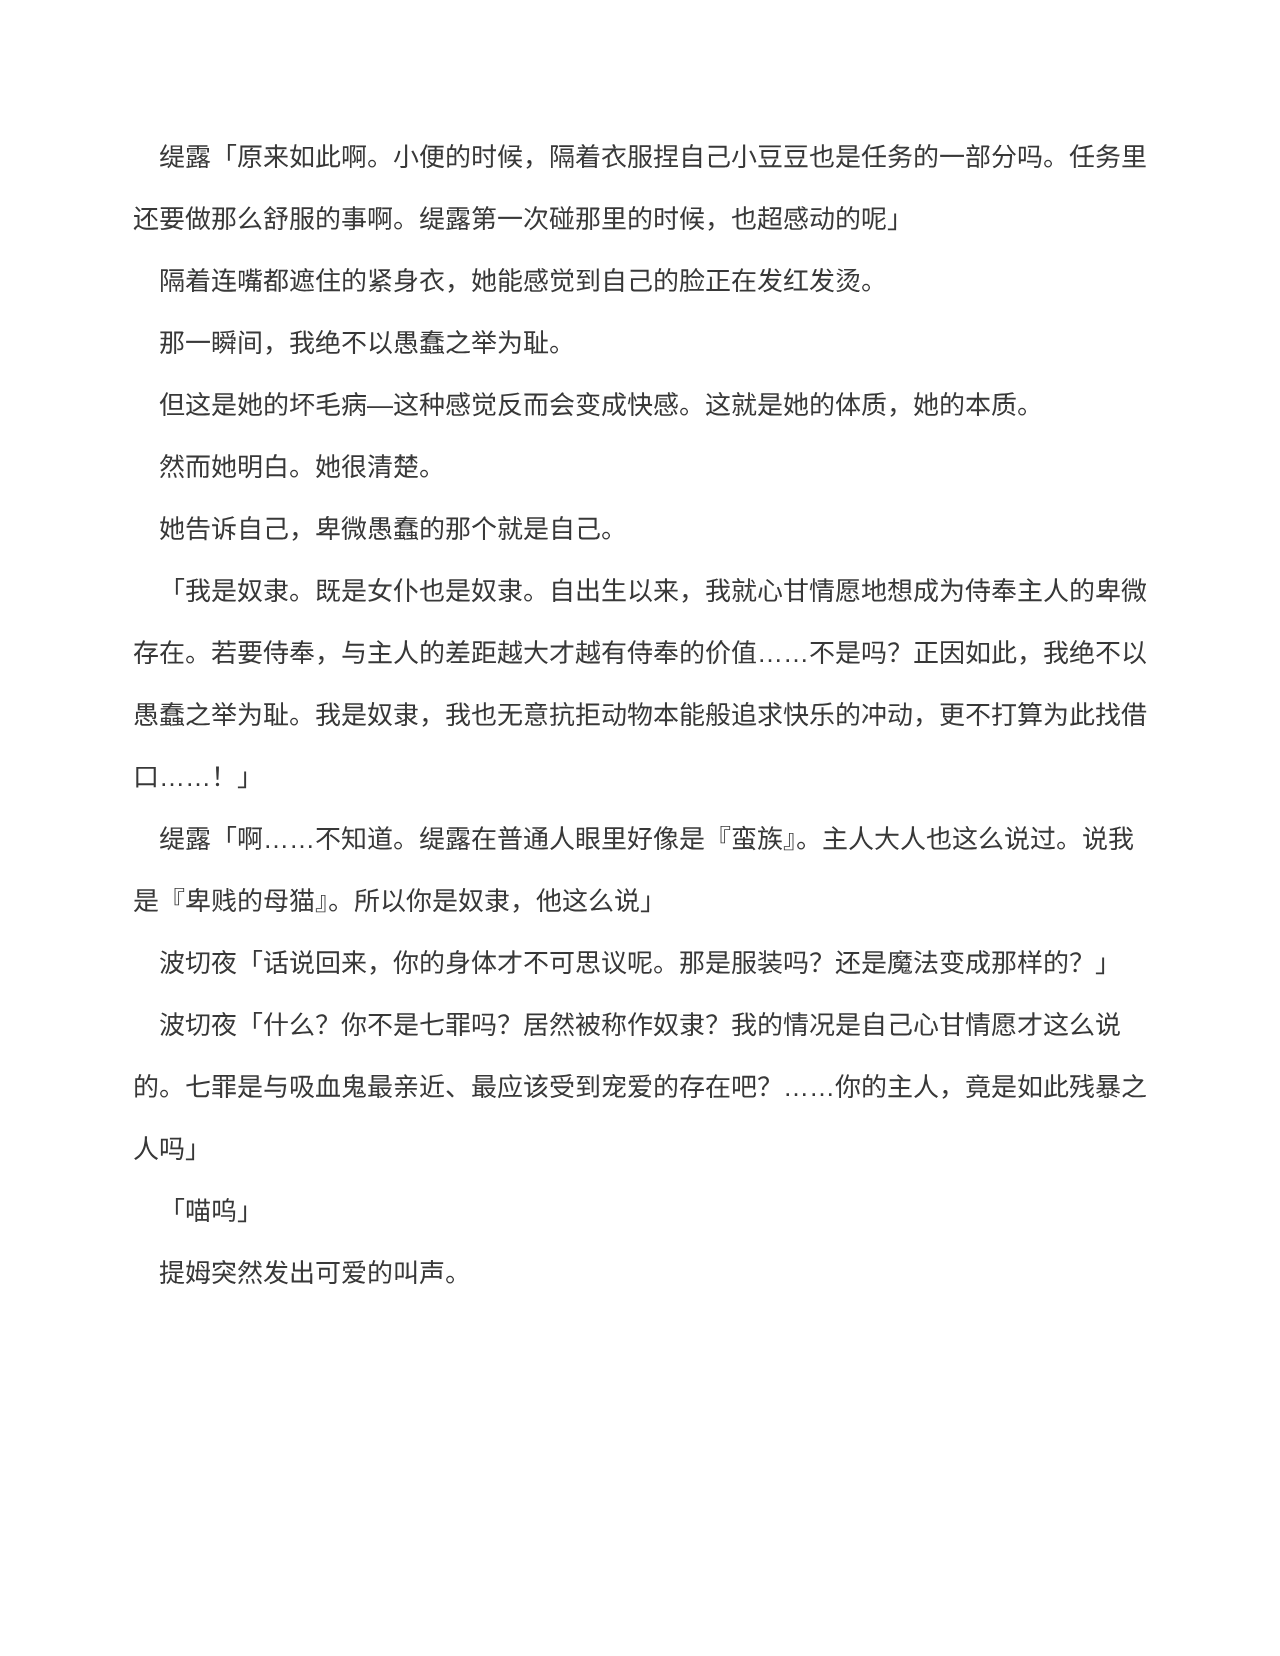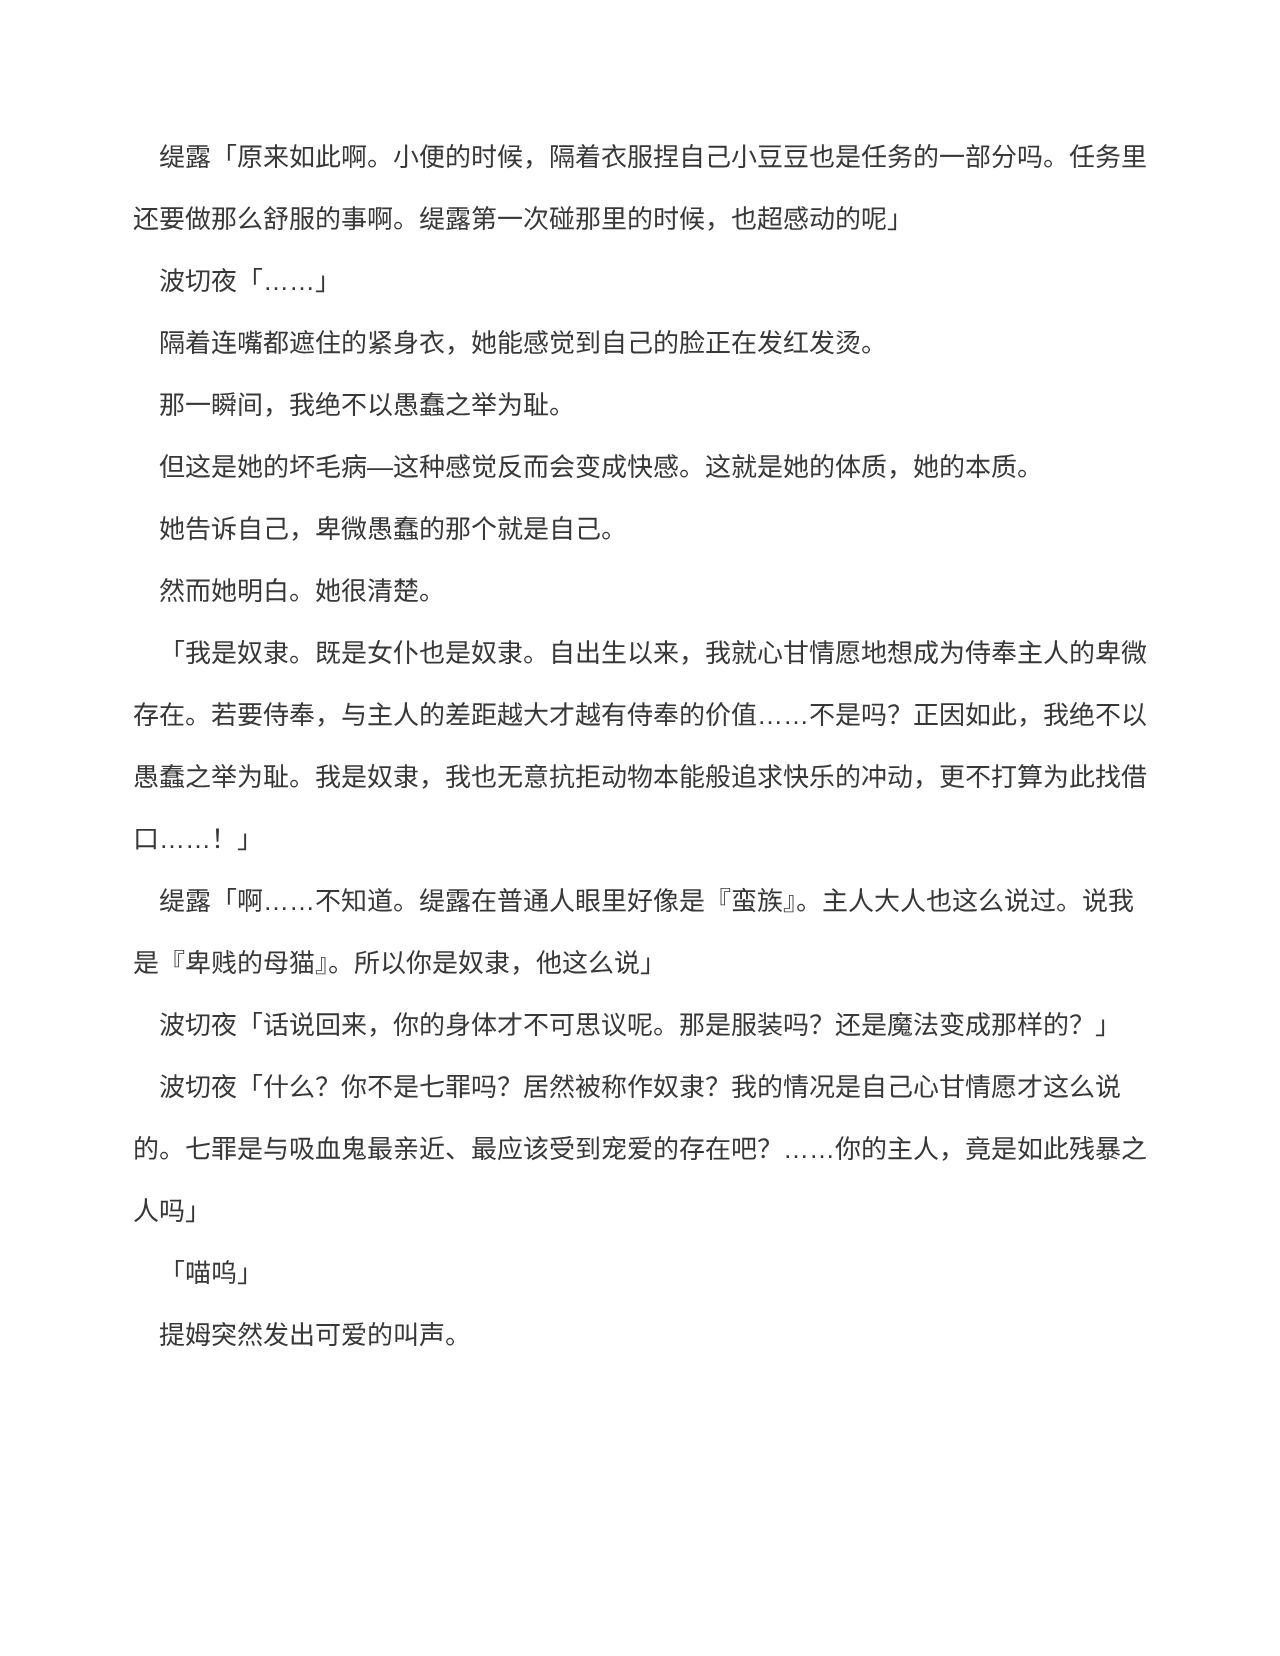--- a/index.html
+++ b/index.html
@@ -32,26 +32,25 @@
     text-indent: 1em;
     word-break: normal;
   }
 </style>
 </head>
 <body>
 
 <main class="page">
   <article class="text-body">
     <p>缇露「原来如此啊。小便的时候，隔着衣服捏自己小豆豆也是任务的一部分吗。任务里还要做那么舒服的事啊。缇露第一次碰那里的时候，也超感动的呢」</p>
-    <p>波切夜「……」</p>
     <p>隔着连嘴都遮住的紧身衣，她能感觉到自己的脸正在发红发烫。</p>
     <p>那一瞬间，我绝不以愚蠢之举为耻。</p>
     <p>但这是她的坏毛病—这种感觉反而会变成快感。这就是她的体质，她的本质。</p>
+    <p>然而她明白。她很清楚。</p>
     <p>她告诉自己，卑微愚蠢的那个就是自己。</p>
-    <p>然而她明白。她很清楚。</p>
     <p>「我是奴隶。既是女仆也是奴隶。自出生以来，我就心甘情愿地想成为侍奉主人的卑微存在。若要侍奉，与主人的差距越大才越有侍奉的价值……不是吗？正因如此，我绝不以愚蠢之举为耻。我是奴隶，我也无意抗拒动物本能般追求快乐的冲动，更不打算为此找借口……！」</p>
     <p>缇露「啊……不知道。缇露在普通人眼里好像是『蛮族』。主人大人也这么说过。说我是『卑贱的母猫』。所以你是奴隶，他这么说」</p>
     <p>波切夜「话说回来，你的身体才不可思议呢。那是服装吗？还是魔法变成那样的？」</p>
     <p>波切夜「什么？你不是七罪吗？居然被称作奴隶？我的情况是自己心甘情愿才这么说的。七罪是与吸血鬼最亲近、最应该受到宠爱的存在吧？……你的主人，竟是如此残暴之人吗」</p>
     <p>「喵呜」</p>
     <p>提姆突然发出可爱的叫声。</p>
   </article>
 </main>
 
 </body></html>

